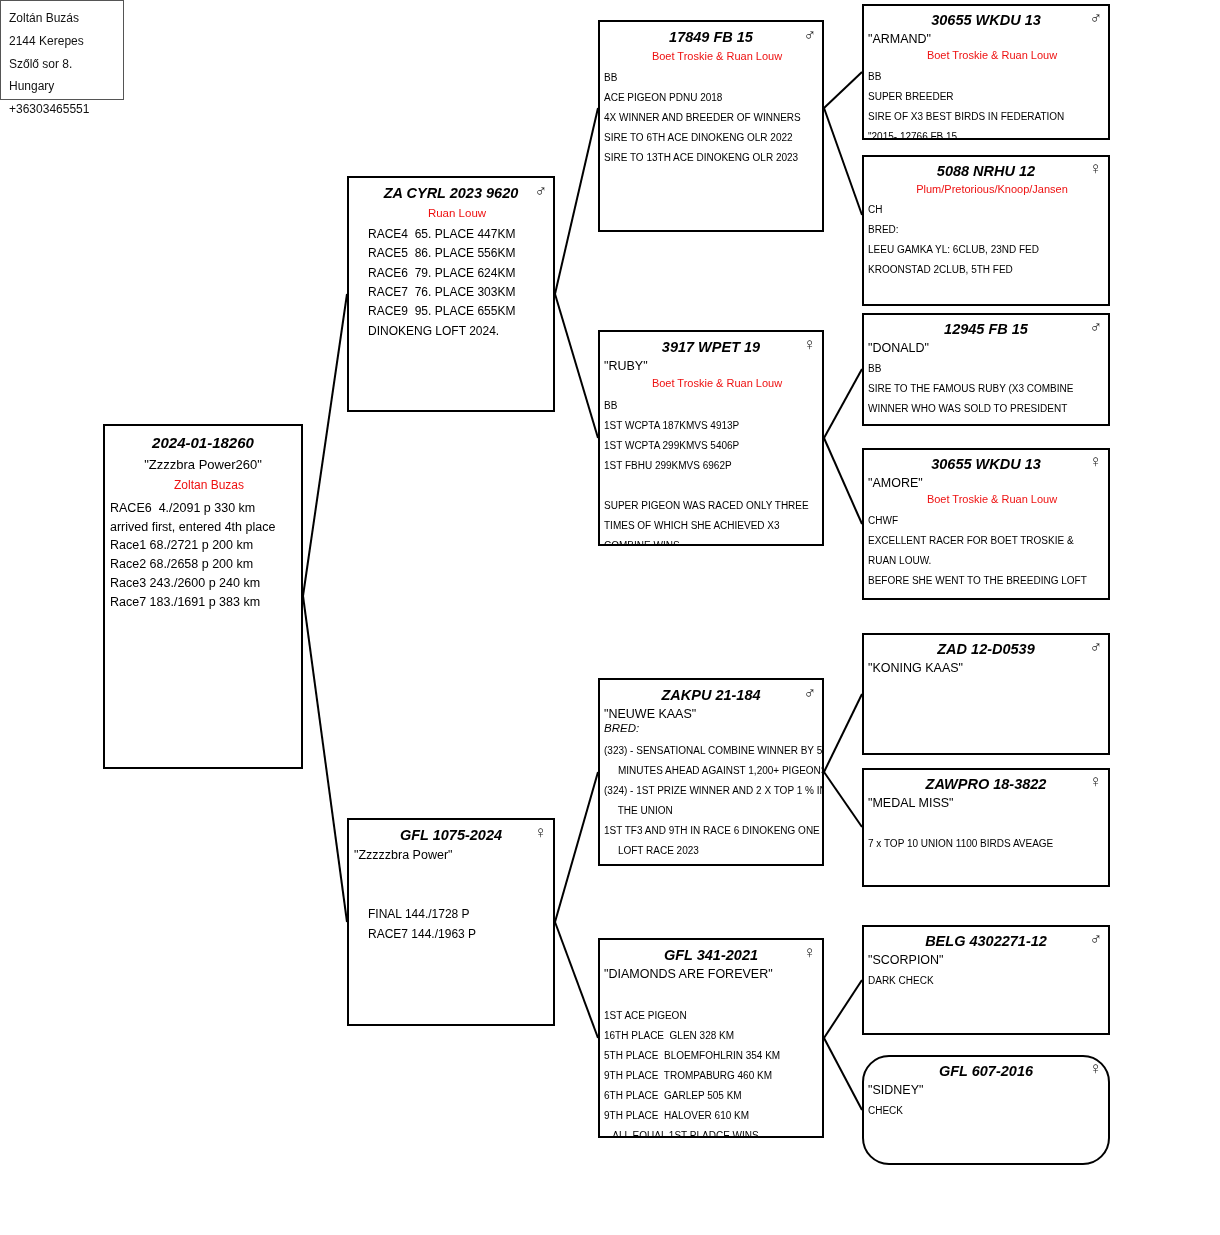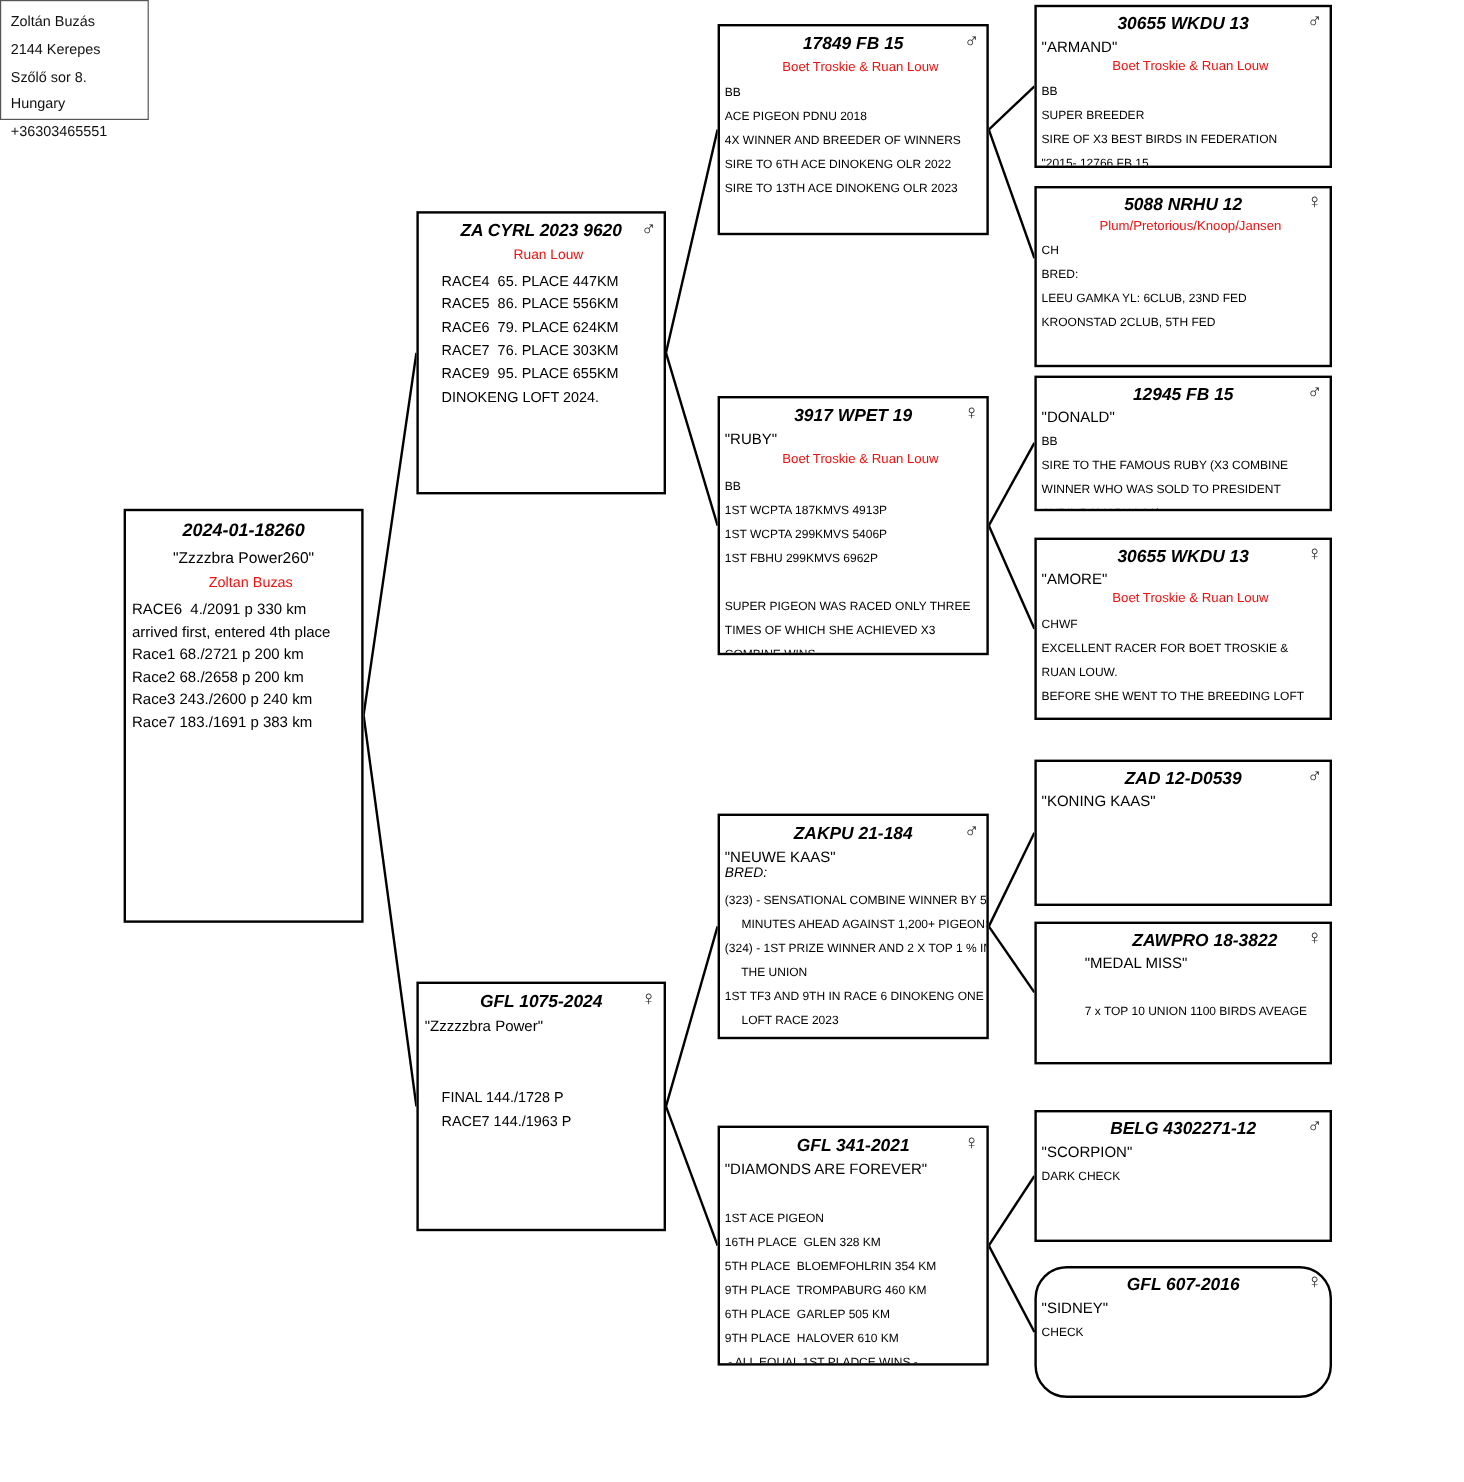--- a/index.html
+++ b/index.html
@@ -75,38 +75,38 @@
   #box-sire{left:347px;top:176px;height:236px;}
   #box-dam{left:347px;top:818px;height:208px;}
   .g1 .hdr{font-size:14.5px;padding-top:8px;}
   .g1 .nick{font-size:12.5px;padding:4px 0 0 5px;}
   .g1 .breeder{font-size:11.5px;padding-top:5px;}
   .g1 .lines{font-size:12px;padding:4px 5px 0 19px;}
   .g1 .lines div{line-height:1.62;}
 
   
   .g2{width:226px;}
-  #box-sire-sire{left:598px;top:20px;height:176px;}
+  #box-sire-sire{left:598px;top:20px;height:212px;}
   #box-sire-dam{left:598px;top:330px;height:216px;}
   #box-dam-sire{left:598px;top:678px;height:188px;}
   #box-dam-dam{left:598px;top:938px;height:200px;}
   .g2 .hdr{font-size:14.5px;padding-top:8px;}
   .g2 .nick{font-size:12.5px;padding:3px 0 0 4px;}
   .g2 .breeder{font-size:11px;padding-top:4px;}
   .g2 .lines{font-size:10px;padding:5px 4px 0 4px;}
   .g2 .lines div{line-height:2.0;}
 
   
   .g3{width:248px;}
   #box-ss-s{left:862px;top:4px;height:136px;}
   #box-ss-d{left:862px;top:155px;height:151px;}
   #box-sd-s{left:862px;top:313px;height:113px;}
   #box-sd-d{left:862px;top:448px;height:152px;}
   #box-ds-s{left:862px;top:633px;height:122px;}
-  #box-ds-d{left:862px;top:768px;height:119px;padding-left:36px;}
+  #box-ds-d{left:862px;top:768px;height:119px;}
   #box-dd-s{left:862px;top:925px;height:110px;}
   #box-dd-d{left:862px;top:1055px;height:110px;border-radius:27px;}
   .g3 .hdr{font-size:14.5px;padding-top:7px;}
   .g3 .nick{font-size:12.5px;padding:3px 0 0 4px;}
   .g3 .breeder{font-size:11px;padding-top:3px;}
   .g3 .lines{font-size:10px;padding:4px 4px 0 4px;}
   .g3 .lines div{line-height:2.0;}
 
   
   #box-address{

